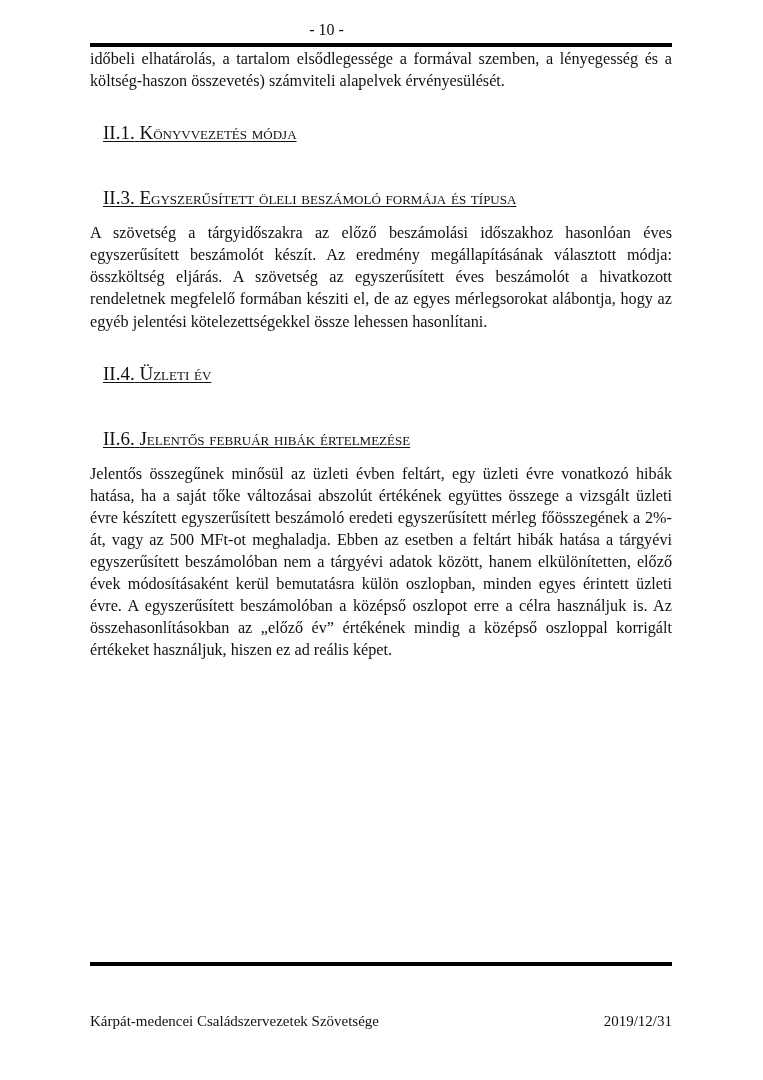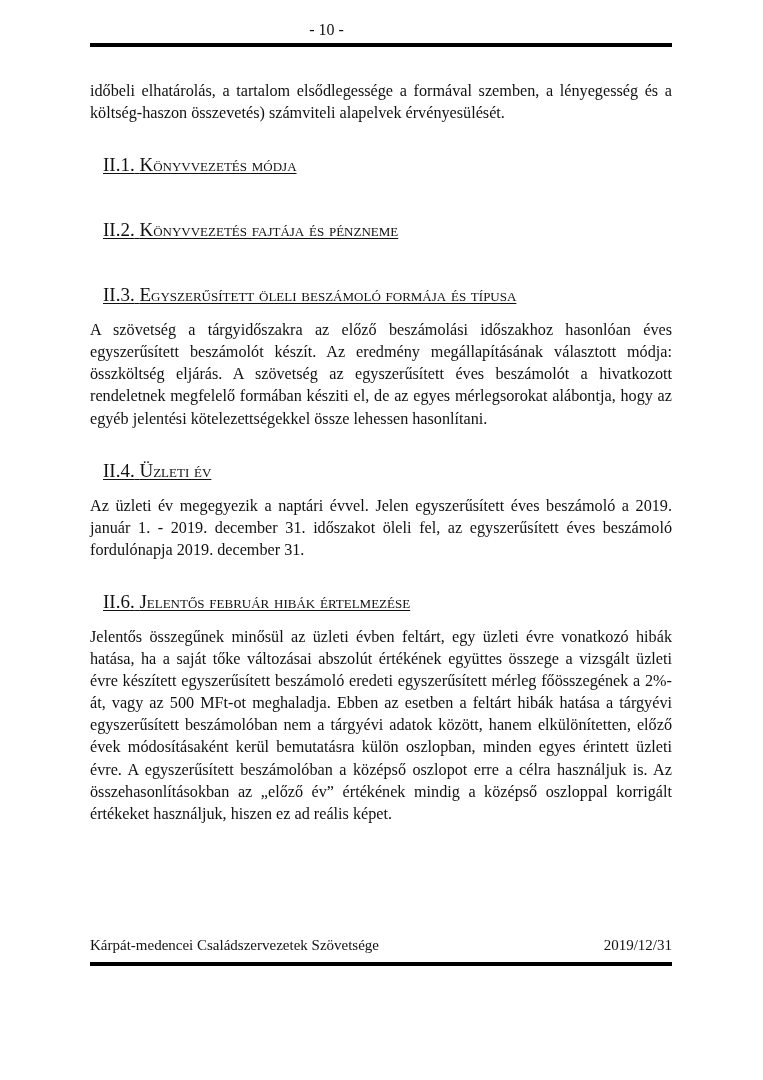--- a/index.html
+++ b/index.html
@@ -1,54 +1,52 @@
 <!DOCTYPE html>
 <html><head>
 <meta charset="utf-8">
 <style>
   html, body { margin:0; padding:0; background:#ffffff; }
   body { width:763px; height:1080px; position:relative; overflow:hidden;
          font-family:"Liberation Serif", "DejaVu Serif", serif; color:#111; }
   .page-number { position:absolute; top:20px; left:0; width:653px; text-align:center;
                  font-size:16px; line-height:20px; }
   .rule-top { position:absolute; top:43px; left:90px; width:582px; height:4px; background:#000; }
-  .content { position:absolute; top:80px; left:90px; width:582px; font-size:16.2px; line-height:22.1px; }
+  .content { position:absolute; top:48px; left:90px; width:582px; font-size:16.2px; line-height:22.1px; }
   .content p { margin:0; text-align:justify; }
   .section { margin-top:17px; }
   .heading { margin:13px; font-weight:normal; font-size:19px; line-height:22px; text-decoration:underline;
              text-decoration-thickness:1px; text-underline-offset:2px; font-variant:small-caps; display:inline-block; }
   .rule-bottom { position:absolute; top:962px; left:90px; width:582px; height:4px; background:#000; }
-  .footer { position:absolute; top:936px; left:90px; width:582px; font-size:15px; line-height:18px;
+  .footer { position:absolute; top:1012px; left:90px; width:582px; font-size:15px; line-height:18px;
             display:flex; justify-content:space-between; }
 </style>
 </head>
 <body>
 
 <div class="page-number">- 10 -</div>
 <div class="rule-top"></div>
 
 <div class="content">
   <p>időbeli elhatárolás, a tartalom elsődlegessége a formával szemben, a lényegesség és a költség-haszon összevetés) számviteli alapelvek érvényesülését.</p>
 
   <div class="section">
     <h2 class="heading"><span>II.1.</span> <span>Könyvvezetés módja</span></h2>
   </div>
 
   <div class="section">
-    <h2 class="heading"><span>II.2.</span> <span>Könyvvezetés fajtája és pénzneme</span></h2>
   </div>
 
   <div class="section">
     <h2 class="heading"><span>II.3.</span> <span>Egyszerűsített öleli beszámoló formája és típusa</span></h2>
     <p>A szövetség a tárgyidőszakra az előző beszámolási időszakhoz hasonlóan éves egyszerűsített beszámolót készít. Az eredmény megállapításának választott módja: összköltség eljárás. A szövetség az egyszerűsített éves beszámolót a hivatkozott rendeletnek megfelelő formában késziti el, de az egyes mérlegsorokat alábontja, hogy az egyéb jelentési kötelezettségekkel össze lehessen hasonlítani.</p>
   </div>
 
   <div class="section">
     <h2 class="heading"><span>II.4.</span> <span>Üzleti év</span></h2>
-    <p>Az üzleti év megegyezik a naptári évvel. Jelen egyszerűsített éves beszámoló a 2019. január 1. - 2019. december 31. időszakot öleli fel, az egyszerűsített éves beszámoló fordulónapja 2019. december 31.</p>
   </div>
 
   <div class="section">
   </div>
 
   <div class="section">
     <h2 class="heading"><span>II.6.</span> <span>Jelentős február hibák értelmezése</span></h2>
     <p>Jelentős összegűnek minősül az üzleti évben feltárt, egy üzleti évre vonatkozó hibák hatása, ha a saját tőke változásai abszolút értékének együttes összege a vizsgált üzleti évre készített egyszerűsített beszámoló eredeti egyszerűsített mérleg főösszegének a 2%-át, vagy az 500 MFt-ot meghaladja. Ebben az esetben a feltárt hibák hatása a tárgyévi egyszerűsített beszámolóban nem a tárgyévi adatok között, hanem elkülönítetten, előző évek módosításaként kerül bemutatásra külön oszlopban, minden egyes érintett üzleti évre. A egyszerűsített beszámolóban a középső oszlopot erre a célra használjuk is. Az összehasonlításokban az „előző év” értékének mindig a középső oszloppal korrigált értékeket használjuk, hiszen ez ad reális képet.</p>
   </div>
 </div>

